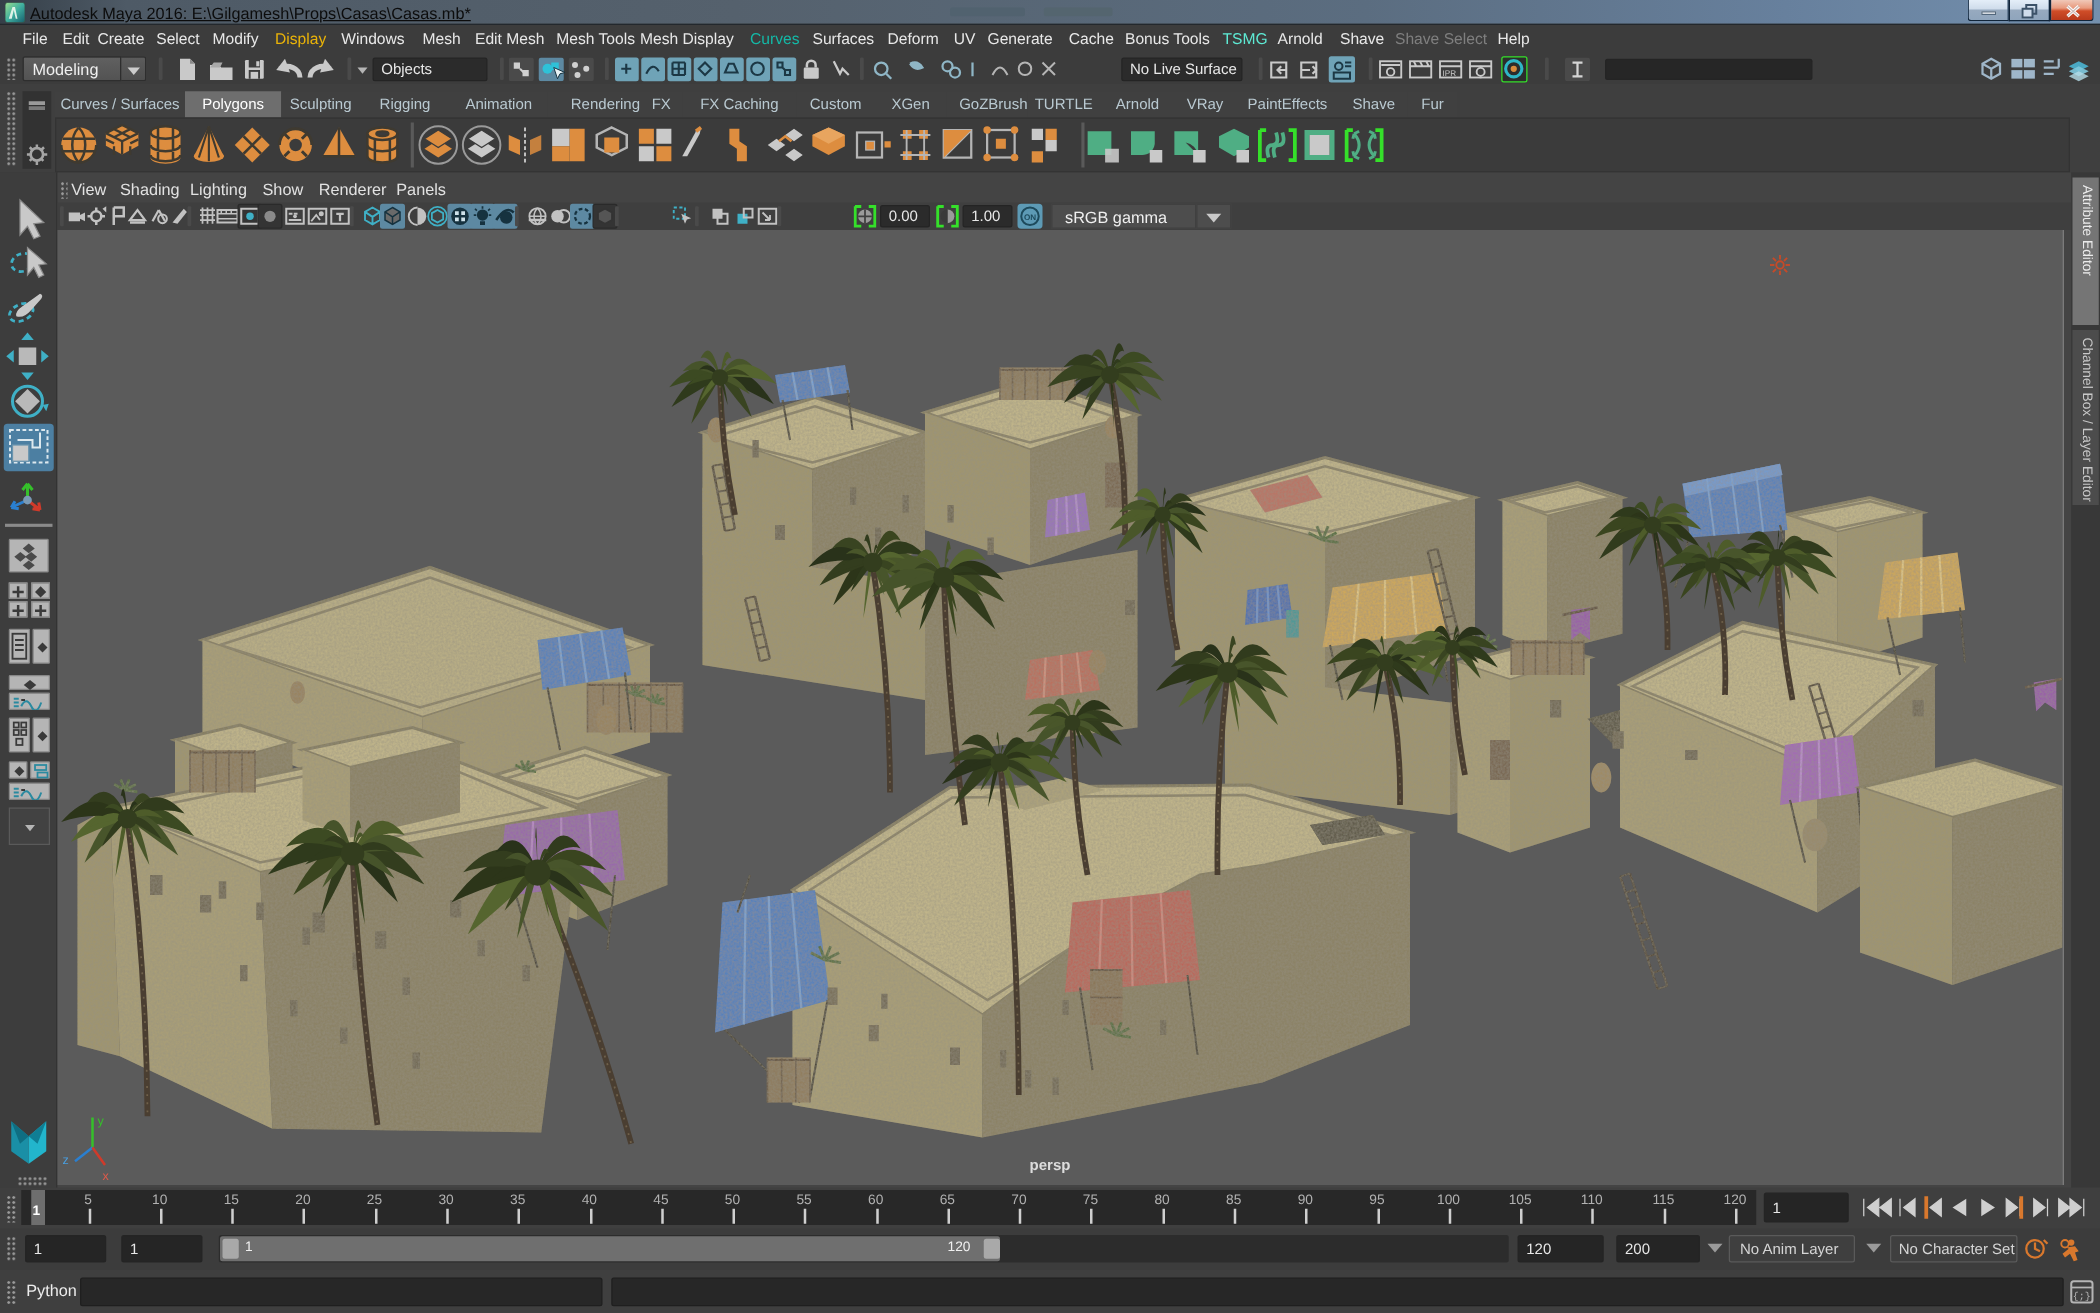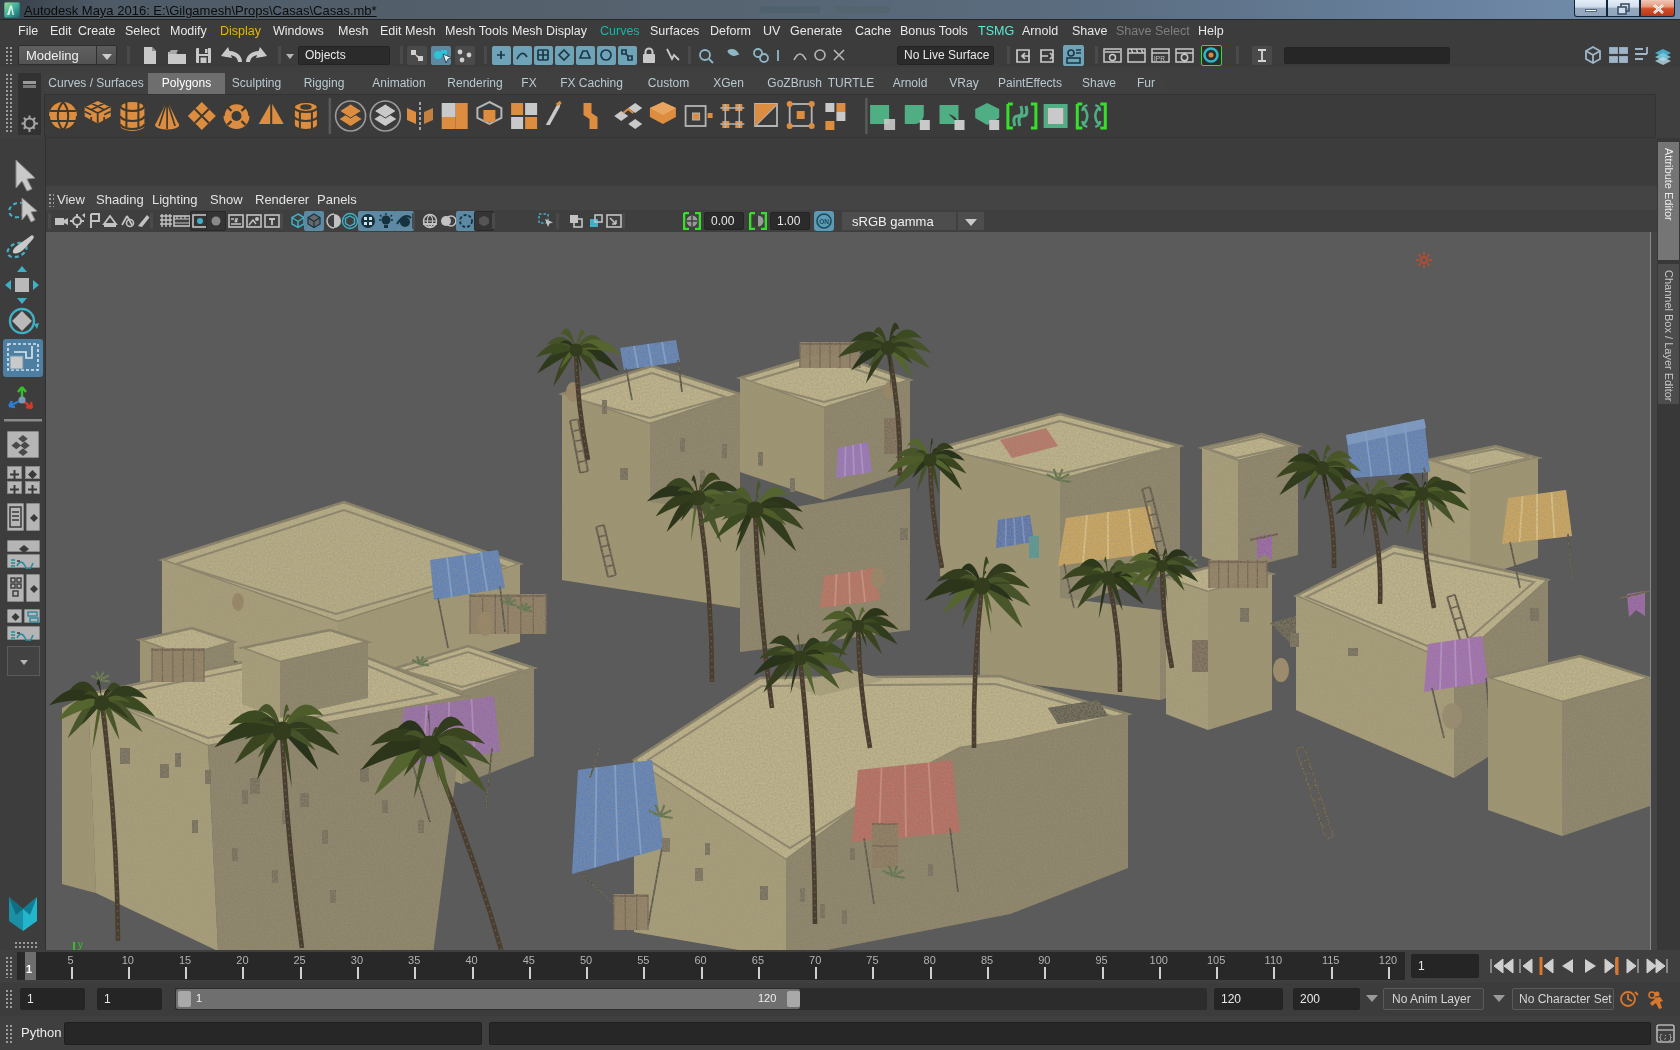--- a/index.html
+++ b/index.html
@@ -18,21 +18,21 @@
 .menubar span{font-size:12.5px;color:#e8e8e8;padding:0 7px;}
 .statusbar{position:absolute;top:43px;left:0;width:1680px;height:24px;background:#3c3c3c;}
 .field{position:absolute;background:#2b2b2b;border:1px solid #242424;border-radius:2px;
  color:#e8e8e8;font-size:12px;line-height:17px;padding-left:6px;}
 .sep{position:absolute;width:3px;background:#4a4a4a;border-radius:1px;}
 .shelf{position:absolute;top:67px;left:0;width:1680px;height:71px;background:#3f3f3f;}
 .tabs{position:absolute;top:6px;left:44px;height:21px;display:flex;}
 .tabs div{font-size:12px;color:#b9c9d1;line-height:21px;padding:0 13px;background:#404040;}
 .tabs div.act{background:#6e6e6e;color:#fff;}
 .toolcol{position:absolute;top:138px;left:0;width:46px;height:817px;background:#3d3d3d;border-right:1px solid #303030;}
-.vppanel{position:absolute;top:138px;left:46px;width:1611px;height:817px;background:#444;margin-top:48px;}
+.vppanel{position:absolute;top:138px;left:46px;width:1611px;height:817px;background:#444;}
 .pmenu{position:absolute;top:4px;left:0;width:100%;height:20px;}
 .pmenu span{position:absolute;font-size:13px;color:#e2e2e2;top:2px;}
 .ptool{position:absolute;top:24px;left:0;width:100%;height:22px;background:#3f3f3f;}
 .vp3d{position:absolute;top:46px;left:0;width:1605px;height:764px;background:#5b5b5b;overflow:hidden;border-right:1px solid #888;}
 .rstrip{position:absolute;top:138px;left:1657px;width:23px;height:817px;background:#383838;}
 .vtab{position:absolute;left:1px;width:21px;color:#ececec;font-size:11px;}
 .vtab span{position:absolute;left:3px;top:6px;white-space:nowrap;transform-origin:0 0;transform:rotate(90deg) translateY(-14px);}
 .timerow{position:absolute;top:950px;left:0;width:1680px;height:33px;background:#3f3f3f;}
 .rangerow{position:absolute;top:983px;left:0;width:1680px;height:33px;background:#3c3c3c;}
 .cmdrow{position:absolute;top:1016px;left:0;width:1680px;height:34px;background:#3f3f3f;text-align:center;}
@@ -262,21 +262,21 @@
       <g stroke="#a5a5a5" stroke-width="2">
         <path d="M8.5 0.5 v3 M8.5 14 v3 M0.5 8.5 h3 M14 8.5 h3 M2.8 2.8 l2.2 2.2 M11.5 11.5 l2.2 2.2 M14.2 2.8 l-2.2 2.2 M5 11.5 l-2.2 2.2"></path>
       </g>
     </svg>
 <div class="tabs" style="left:0">
 <div style="position:absolute;left:44px;width:104px;text-align:center;padding:0">Curves / Surfaces</div>
 <div class="act" style="position:absolute;left:148px;width:77px;text-align:center;padding:0">Polygons</div>
 <div style="position:absolute;left:225px;width:63px;text-align:center;padding:0">Sculpting</div>
 <div style="position:absolute;left:288px;width:72px;text-align:center;padding:0">Rigging</div>
 <div style="position:absolute;left:360px;width:78px;text-align:center;padding:0">Animation</div>
-<div style="position:absolute;left:438px;width:74px;text-align:center;padding:0">Rendering</div>
+<div style="position:absolute;left:438px;width:74px;text-align:right;padding:0">Rendering</div>
 <div style="position:absolute;left:512px;width:34px;text-align:center;padding:0">FX</div>
 <div style="position:absolute;left:546px;width:91px;text-align:center;padding:0">FX Caching</div>
 <div style="position:absolute;left:637px;width:63px;text-align:center;padding:0">Custom</div>
 <div style="position:absolute;left:700px;width:57px;text-align:center;padding:0">XGen</div>
 <div style="position:absolute;left:757px;width:65px;text-align:right;padding:0">GoZBrush</div>
 <div style="position:absolute;left:822px;width:58px;text-align:center;padding:0">TURTLE</div>
 <div style="position:absolute;left:880px;width:60px;text-align:center;padding:0">Arnold</div>
 <div style="position:absolute;left:940px;width:48px;text-align:center;padding:0">VRay</div>
 <div style="position:absolute;left:988px;width:84px;text-align:center;padding:0">PaintEffects</div>
 <div style="position:absolute;left:1072px;width:54px;text-align:center;padding:0">Shave</div>

